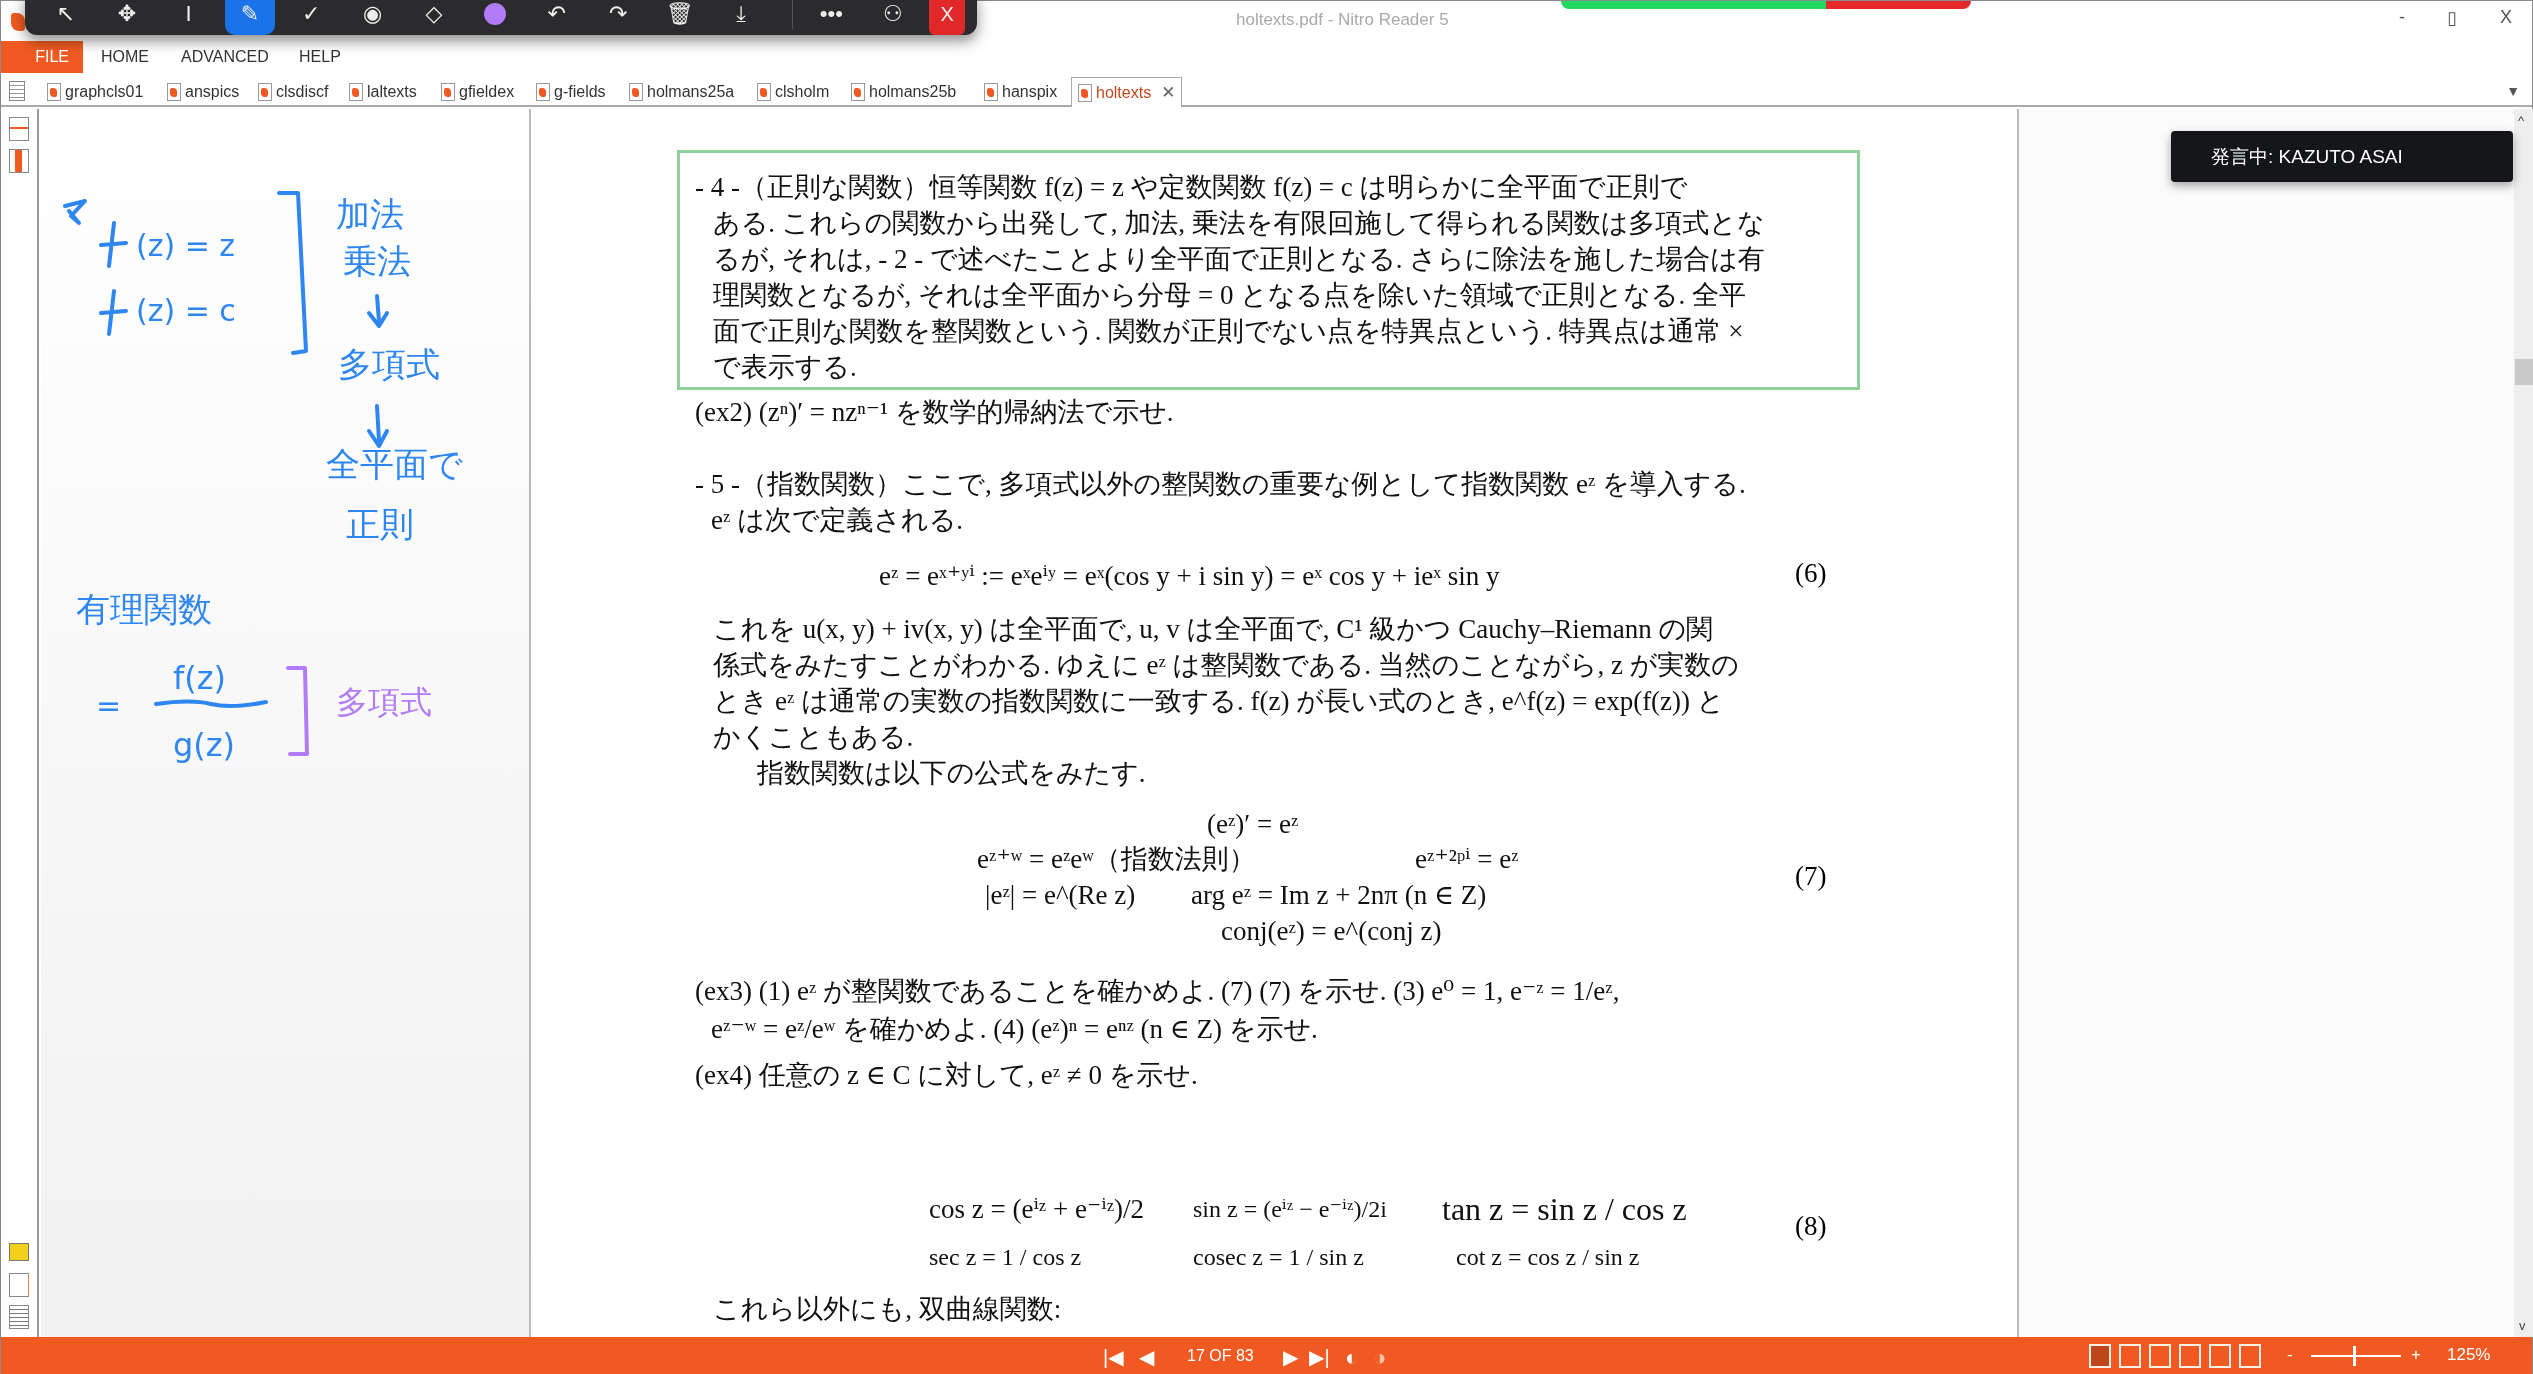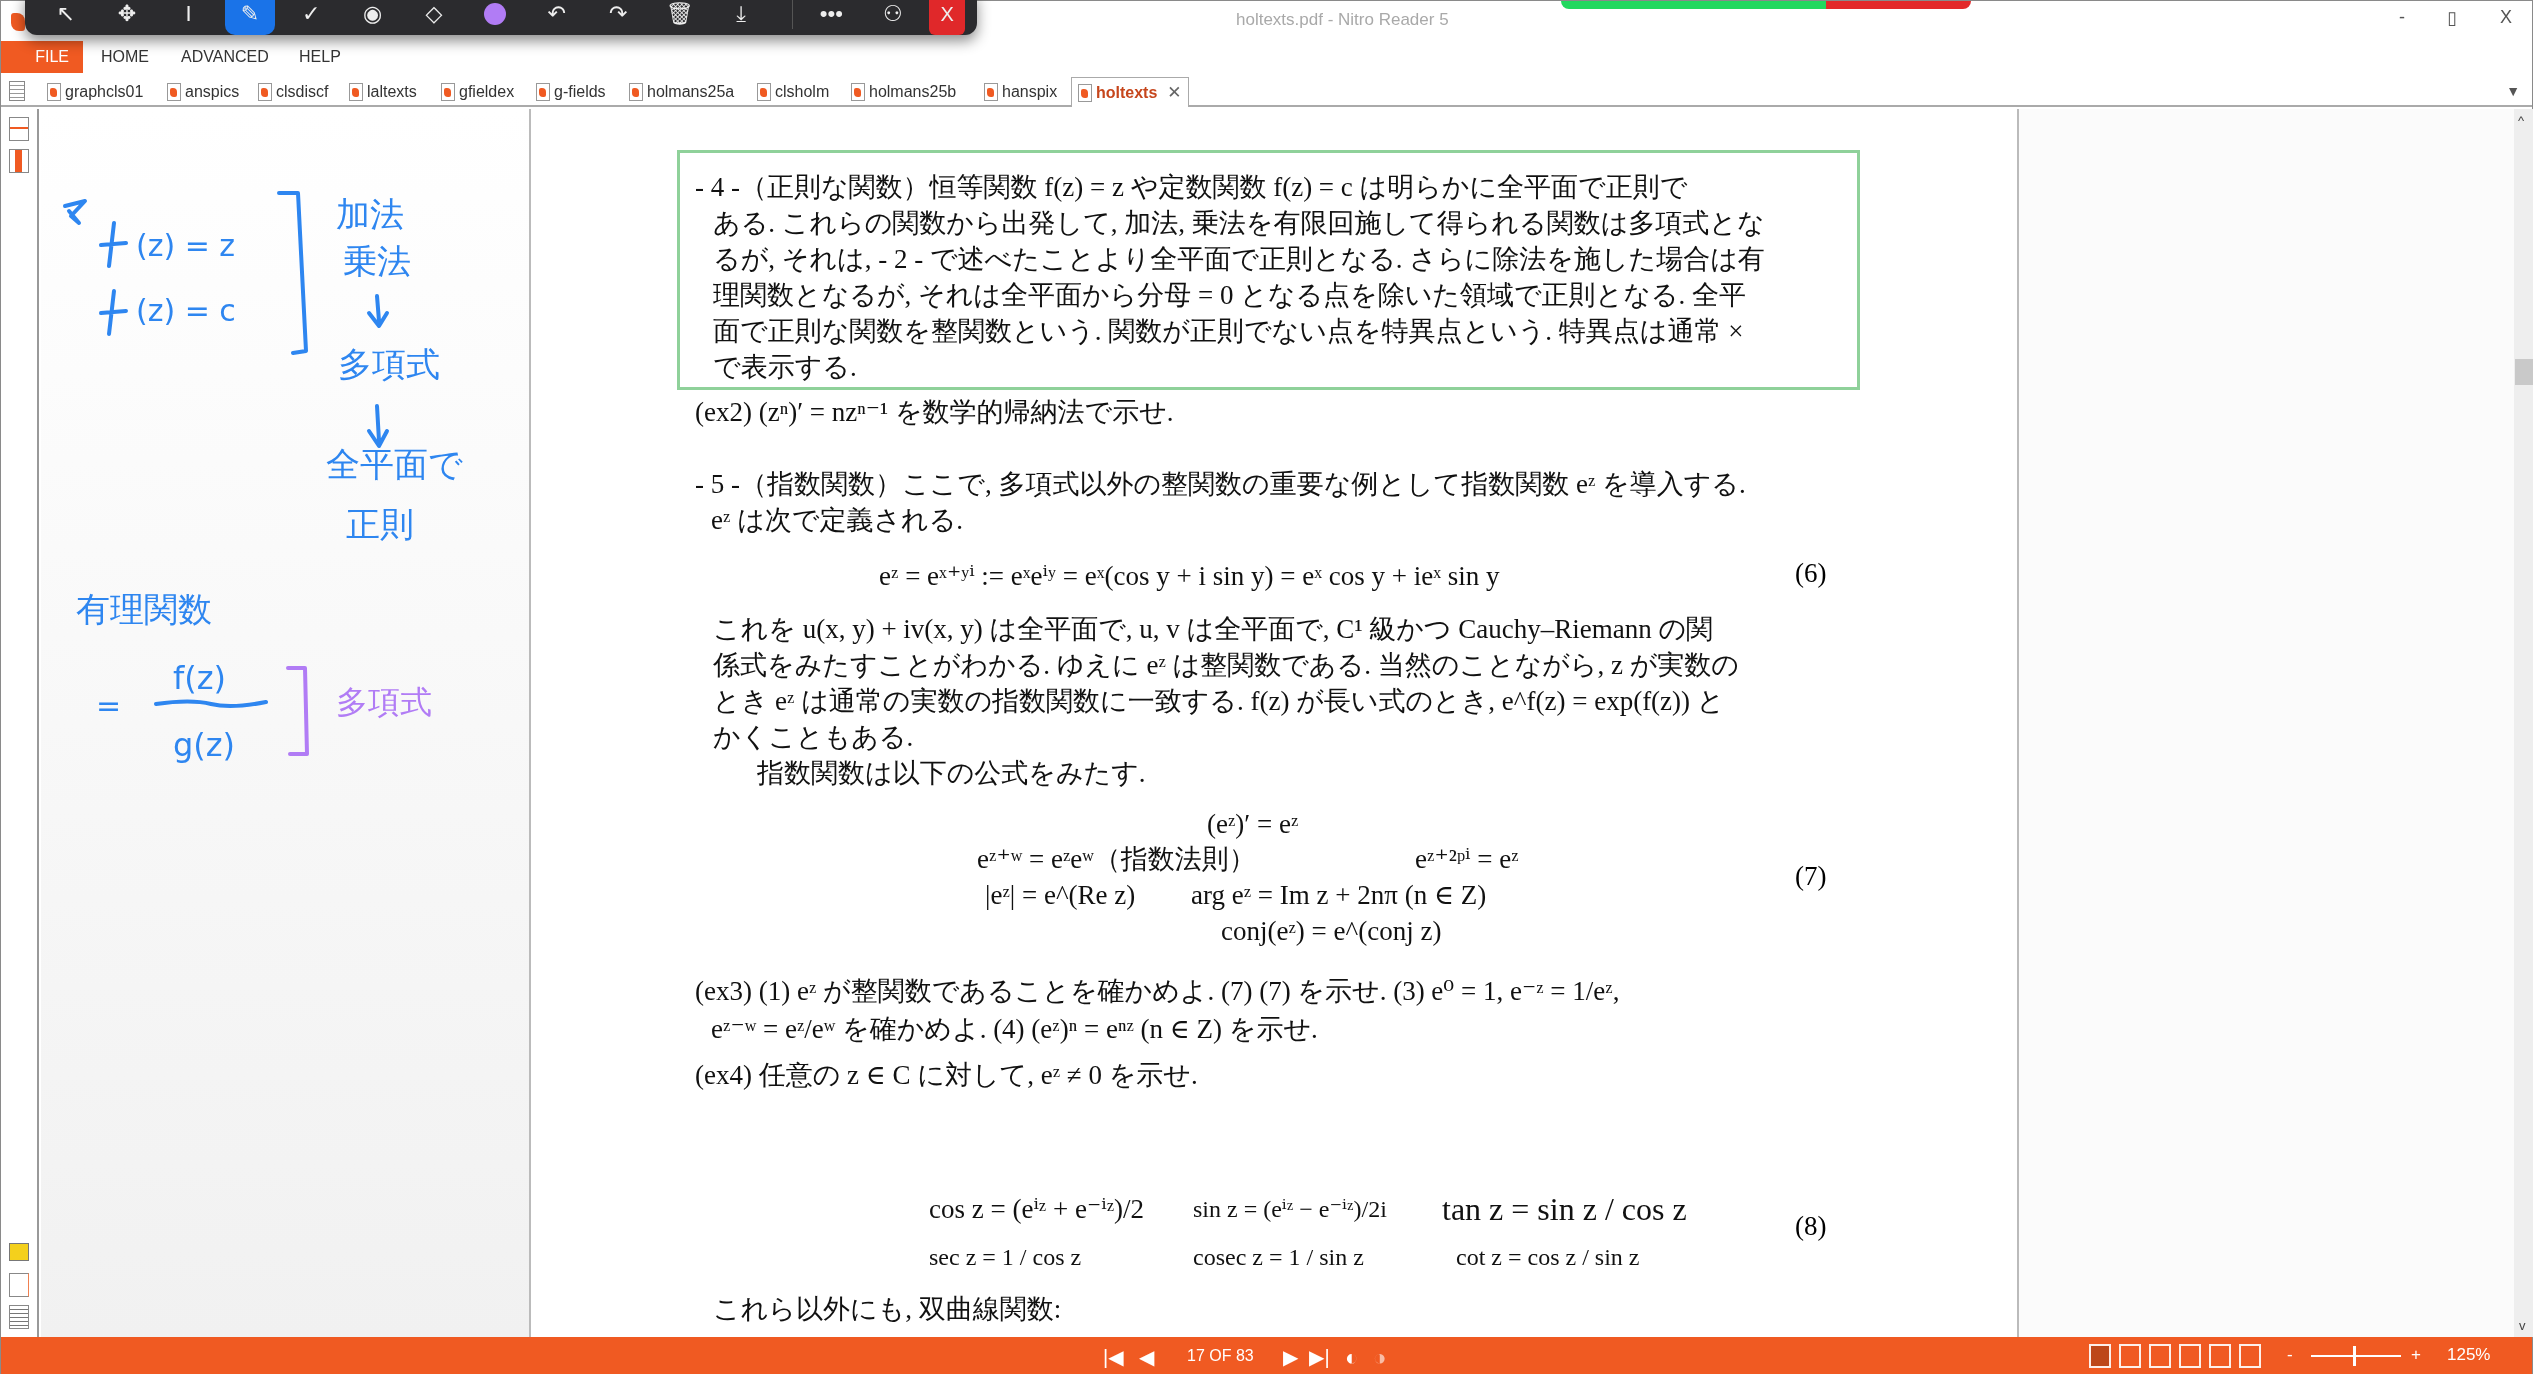--- a/index.html
+++ b/index.html
@@ -25,21 +25,21 @@
 .menu{position:absolute;top:0;height:32px;line-height:32px;font-size:16px;color:#333;padding:0 14px}
 #menu-file{left:0;width:82px;background:#f05a22;color:#fff;text-align:right}
 #menu-home{left:86px}#menu-adv{left:166px}#menu-help{left:284px}
 
 #tabbar{position:absolute;left:0;top:74px;width:100%;height:32px;border-bottom:2px solid #aaa;background:#fff}
 #tabs-toggle{position:absolute;left:8px;top:6px;width:16px;height:20px;border:1px solid #888;background:repeating-linear-gradient(#fff 0 3px,#999 3px 4px)}
 .tab{position:absolute;top:3px;height:28px;display:flex;align-items:center;font-size:16px;color:#333;white-space:nowrap}
 .tab .ficon{width:14px;height:18px;border:1px solid #999;background:#fff;margin-right:4px;position:relative}
 .tab .ficon:after{content:"";position:absolute;left:2px;top:4px;width:7px;height:9px;background:#f05a22;border-radius:2px 4px}
 .tab.active{background:#fff;border:1px solid #aaa;border-bottom:none;padding:0 6px;height:30px;top:2px}
-.tab.active span.lbl{color:#c6461c;font-weight:bold}
+.tab.active span.lbl{color:#c6461c;font-weight:normal}
 .tab .x{margin-left:10px;color:#666;font-size:17px}
 #tabs-overflow{position:absolute;right:12px;top:8px;font-size:14px;color:#555}
 
 #leftstrip{position:absolute;left:0;top:108px;width:38px;height:1228px;border-right:2px solid #999;background:#fff}
 .lsicon{position:absolute;left:8px;width:20px;height:24px}
 
 #notepane{position:absolute;left:40px;top:108px;width:490px;height:1228px;background:linear-gradient(#fff,#f1f1f1);border-right:2px solid #bbb}
 #notepane svg{position:absolute;left:0;top:0}
 
 #pagearea{position:absolute;left:532px;top:108px;width:1484px;height:1228px;background:#fff}
@@ -239,20 +239,21 @@
   <div class="doc" style="left:1192px;top:1190px;font-size:24px">sin z = (eⁱᶻ − e⁻ⁱᶻ)/2i</div>
   <div class="doc" style="left:1441px;top:1190px;font-size:32px">tan z = sin z / cos z</div>
   <div class="doc" style="left:928px;top:1238px;font-size:24px">sec z = 1 / cos z</div>
   <div class="doc" style="left:1192px;top:1238px;font-size:24px">cosec z = 1 / sin z</div>
   <div class="doc" style="left:1455px;top:1238px;font-size:24px">cot z = cos z / sin z</div>
   <div class="eqnum" style="left:1794px;top:1210px">(8)</div>
 
   <div class="doc" style="left:712px;top:1290px">これら以外にも, 双曲線関数:</div>
 
   <div id="rightpane"></div>
+  <div id="speaking">発言中: KAZUTO ASAI</div>
   <div id="vscroll">
     <span class="up">^</span>
     <div class="thumb"></div>
     <span class="dn">v</span>
   </div>
 
   <div id="statusbar">
     <div class="sb" style="left:1102px;font-size:20px">|◀</div>
     <div class="sb" style="left:1138px;font-size:20px">◀</div>
     <div class="sb" style="left:1186px;top:10px;font-size:16px">17 OF 83</div>

